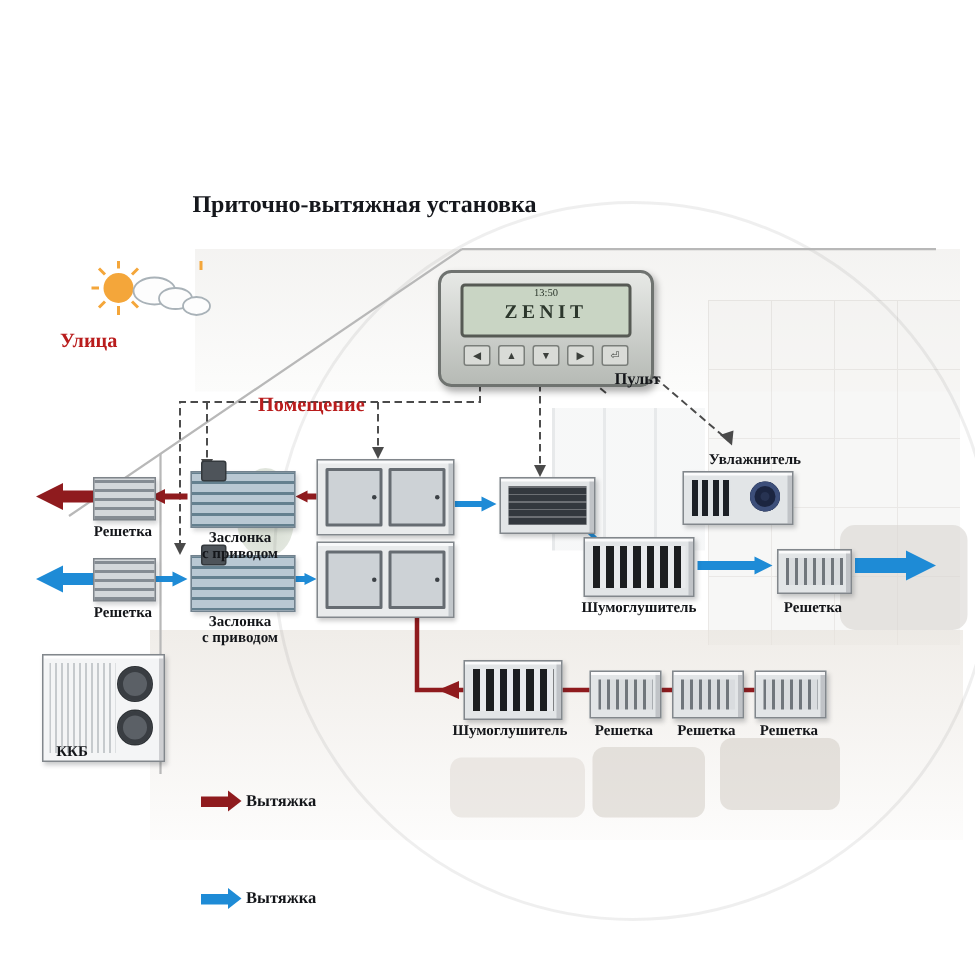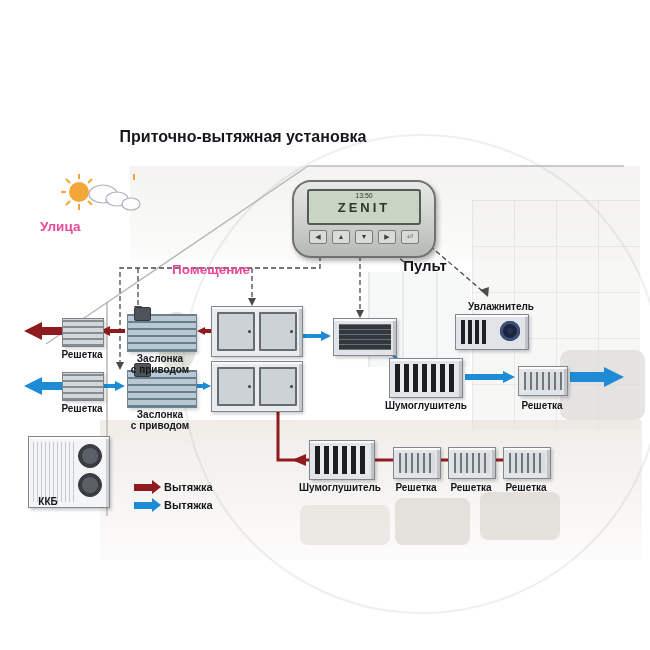--- a/index.html
+++ b/index.html
@@ -1,18 +1,18 @@
 <!DOCTYPE html>
 <html style="--exhaust: #8f1b1e; --supply: #1e8bd6; --line: #4a4a4a;"><head>
 <meta charset="utf-8">
 <style>
   html,body{margin:0;padding:0;background:#fff;}
   :root{--exhaust:#8f1b1e;--supply:#1e8bd6;--line:#4a4a4a;}
   .stage{position:relative;width:650px;height:650px;background:#fff;overflow:hidden;
-         font-family:Liberation Sans, sans-serif;}
+         font-family:Liberation Serif, serif;}
   
   .ph{position:absolute;z-index:0;}
   .wm{position:absolute;border:2px solid rgba(100,100,100,.10);border-radius:50%;z-index:1;}
   svg.lines{position:absolute;left:0;top:0;z-index:10;}
   .sunsky{position:absolute;left:55px;top:170px;z-index:12;}
   
   .comp{position:absolute;z-index:20;}
   .box{background:#e2e5e7;border:1px solid #82878c;
        box-shadow:inset 0 2px 0 rgba(255,255,255,.85),inset -3px 0 0 rgba(90,97,104,.25),1.5px 2px 3px rgba(40,44,48,.25);}
   .inner{position:absolute;inset:5px;}
@@ -34,36 +34,36 @@
         background:repeating-linear-gradient(90deg,#1c2026 0 4px,#dfe3e6 4px 7px);}
   .hum-fan{position:absolute;right:8px;top:6px;width:20px;height:20px;border-radius:50%;
         background:#273352;box-shadow:inset 0 0 0 3px #3d4f7a,inset 0 0 0 7px #1b2540;}
   .kkb{background:#f4f5f6;}
   .kkb-fins{position:absolute;left:4px;top:5px;bottom:5px;width:44px;
         background:repeating-linear-gradient(90deg,#c6cacd 0 1px,transparent 1px 4px);}
   .kkb-fan{position:absolute;right:7px;width:22px;height:22px;border-radius:50%;background:#5b6066;
         box-shadow:inset 0 0 0 3px #393d42;border:1px solid #2f3337;}
   .kf1{top:7px}.kf2{top:36px}
   
-  .ctrl{position:absolute;left:292px;top:180px;width:140px;height:74px;z-index:25;border-radius:19px;
+  .ctrl{position:absolute;left:292px;top:180px;width:140px;height:74px;z-index:25;border-radius:9px;
         background:linear-gradient(#e7e9e6,#b6bab5);border:2px solid #6f7370;box-shadow:2px 3px 5px rgba(0,0,0,.3);}
   .ctrl-screen{margin:7px auto 0;width:110px;height:32px;background:#c9d5c4;border:2px solid #565a54;
         border-radius:3px;text-align:center;color:#2c372c;overflow:hidden;}
   .ctrl-time{font-size:7px;line-height:9px;}
   .ctrl-brand{font-size:13px;font-weight:700;letter-spacing:3px;line-height:15px;}
   .ctrl-btns{display:flex;justify-content:center;gap:5px;margin-top:5px;}
   .ctrl-btn{width:16px;height:12px;background:#d9dbd7;border:1px solid #7a7e7a;border-radius:2px;
         font-size:7px;line-height:12px;text-align:center;color:#3c403c;display:inline-block;}
   
   .lbl{position:absolute;font-size:10px;font-weight:700;line-height:11px;color:#14161a;text-align:center;z-index:30;}
-  .lbl-big{position:absolute;font-size:13.5px;font-weight:700;color:#ec4899;z-index:30;}
+  .lbl-big{position:absolute;font-size:13.5px;font-weight:700;color:#b91c1c;z-index:30;}
   .title{position:absolute;font-size:16px;font-weight:700;color:#15171c;text-align:center;z-index:30;}
   
   .legend{position:absolute;z-index:30;}
-  .leg-row{display:flex;align-items:center;height:18px;}
+  .leg-row{display:flex;align-items:center;height:18px;margin-top:47px;}
   .leg-arrow{display:inline-block;width:18px;height:7px;background:currentColor;position:relative;margin-right:12px;}
   .leg-arrow::after{content:'';position:absolute;left:100%;top:-4px;border:7.5px solid transparent;
         border-left:9px solid currentColor;border-right:0;}
   .leg-text{font-size:11px;font-weight:700;color:#14161a;}
 </style>
 </head>
 <body>
 
 <div class="stage">
 
@@ -154,21 +154,21 @@
       <div class="ctrl-brand">ZENIT</div>
     </div>
     <div class="ctrl-btns">
       <span class="ctrl-btn">◀</span>
       <span class="ctrl-btn">▲</span>
       <span class="ctrl-btn">▼</span>
       <span class="ctrl-btn">▶</span>
       <span class="ctrl-btn">⏎</span>
     </div>
   </div>
-  <div class="lbl" style="left:398px;top:260px;width:54px;font-size:15px;">Пульт</div>
+  <div class="lbl" style="left:398px;top:248px;width:54px;font-size:11px;">Пульт</div>
 
   <div class="comp gr-h" style="left:62px;top:318px;width:40px;height:27px;"></div>
   <div class="comp gr-h" style="left:62px;top:372px;width:40px;height:27px;"></div>
   <div class="comp damper" style="left:127px;top:314px;width:68px;height:36px;">
     <div class="damper-act"></div>
   </div>
   <div class="comp damper" style="left:127px;top:370px;width:68px;height:36px;">
     <div class="damper-act"></div>
   </div>
 

